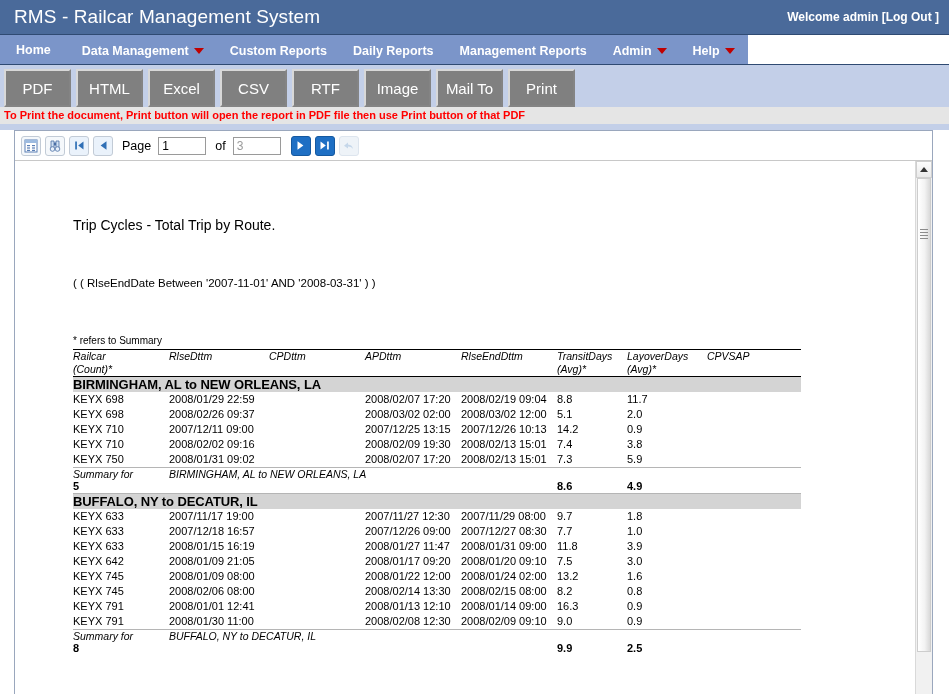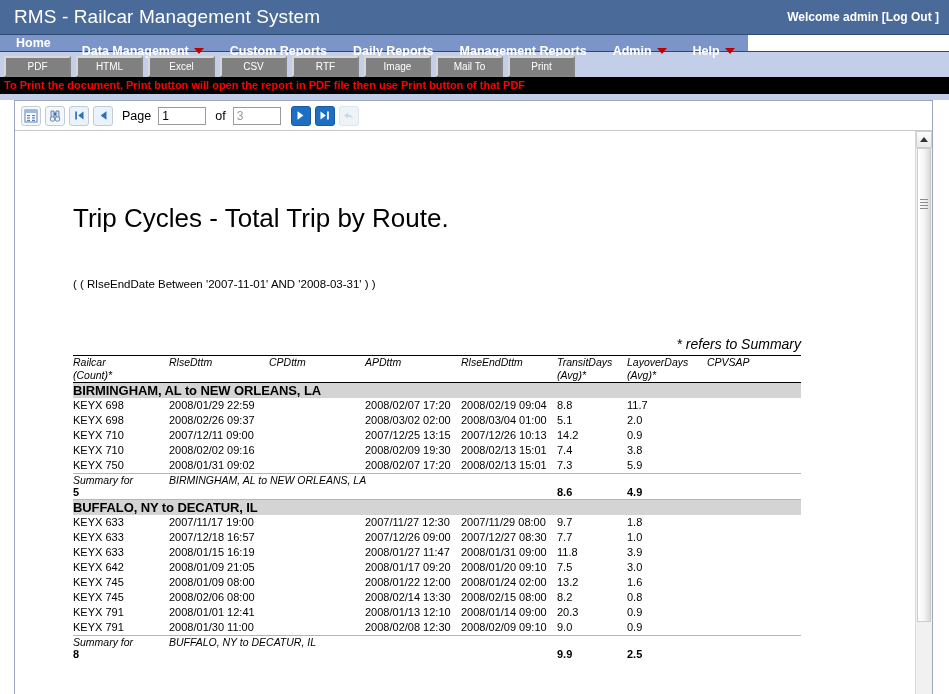--- a/index.html
+++ b/index.html
@@ -27,21 +27,21 @@
     letter-spacing: .1px;
   }
   .welcome {
     color: #ffffff;
     font-size: 12px;
     font-weight: bold;
   }
 
   
   .navbar {
-    height: 17px;
+    height: 30px;
     background: #7b95c9;
     display: flex;
     align-items: stretch;
     border-bottom: 1px solid #2f4a72;
   }
   .nav-item {
     display: flex;
     align-items: center;
     gap: 5px;
     padding: 16px 13px;
@@ -63,37 +63,37 @@
 
   
   .export-bar {
     background: #c3cfe8;
     padding: 4px 0 0 4px;
     border-bottom: 0;
   }
   .export-buttons { display: flex; gap: 5px; }
   .export-btn {
     width: 67px;
-    height: 21px;
+    height: 38px;
     background: #808080;
     border: 2px outset #d8d8d8;
     color: #ffffff;
-    font-size: 10px;
+    font-size: 15px;
     display: flex;
     align-items: center;
     justify-content: center;
     cursor: pointer;
     font-family: "Liberation Sans", sans-serif;
   }
   .print-note {
     color: #ff0000;
     font-size: 11px;
     font-weight: bold;
     padding: 2px 0 3px 4px;
-    background: #000000;
+    background: #e5e5e5;
   }
   .bar-spacer { height: 6px; background: #c3cfe8; }
 
   
   .viewer {
     margin: 0 16px 0 14px;
     border: 1px solid #9aa7bd;
     background: #ffffff;
     height: 658px;
     display: flex;
@@ -144,33 +144,32 @@
     overflow: hidden;
     position: relative;
     background: #ffffff;
   }
   .page-sheet {
     padding: 56px 0 0 58px;
   }
 
   
   .report-title {
-    font-size: 26px;
+    font-size: 14px;
     color: #000;
-    margin: 16px 0 44px 0;
+    margin: 0 0 44px 0;
   }
   .report-filter {
     font-size: 11.5px;
     color: #000;
     margin: 0 0 46px 0;
   }
   .summary-note {
-    font-size: 14px;
-    font-style: italic;
-    text-align: right;
+    font-size: 10px;
+    text-align: left;
     width: 728px;
     margin-bottom: 3px;
   }
 
   table.report { border-collapse: collapse; width: 728px; table-layout: fixed; }
   table.report td, table.report th { padding: 0; vertical-align: top; }
 
   .hdr-row th {
     border-top: 1.5px solid #000;
     border-bottom: 1.5px solid #000;
@@ -442,21 +441,21 @@
             <td>2008/02/19 09:04</td>
             <td>8.8</td>
             <td>11.7</td>
             <td></td>
           </tr>
           <tr class="data-row">
             <td>KEYX 698</td>
             <td>2008/02/26 09:37</td>
             <td></td>
             <td>2008/03/02 02:00</td>
-            <td>2008/03/04 01:00</td>
+            <td>2008/03/02 12:00</td>
             <td>5.1</td>
             <td>2.0</td>
             <td></td>
           </tr>
           <tr class="data-row">
             <td>KEYX 710</td>
             <td>2007/12/11 09:00</td>
             <td></td>
             <td>2007/12/25 13:15</td>
             <td>2007/12/26 10:13</td>
@@ -566,21 +565,21 @@
             <td>8.2</td>
             <td>0.8</td>
             <td></td>
           </tr>
           <tr class="data-row">
             <td>KEYX 791</td>
             <td>2008/01/01 12:41</td>
             <td></td>
             <td>2008/01/13 12:10</td>
             <td>2008/01/14 09:00</td>
-            <td>20.3</td>
+            <td>16.3</td>
             <td>0.9</td>
             <td></td>
           </tr>
           <tr class="data-row">
             <td>KEYX 791</td>
             <td>2008/01/30 11:00</td>
             <td></td>
             <td>2008/02/08 12:30</td>
             <td>2008/02/09 09:10</td>
             <td>9.0</td>

